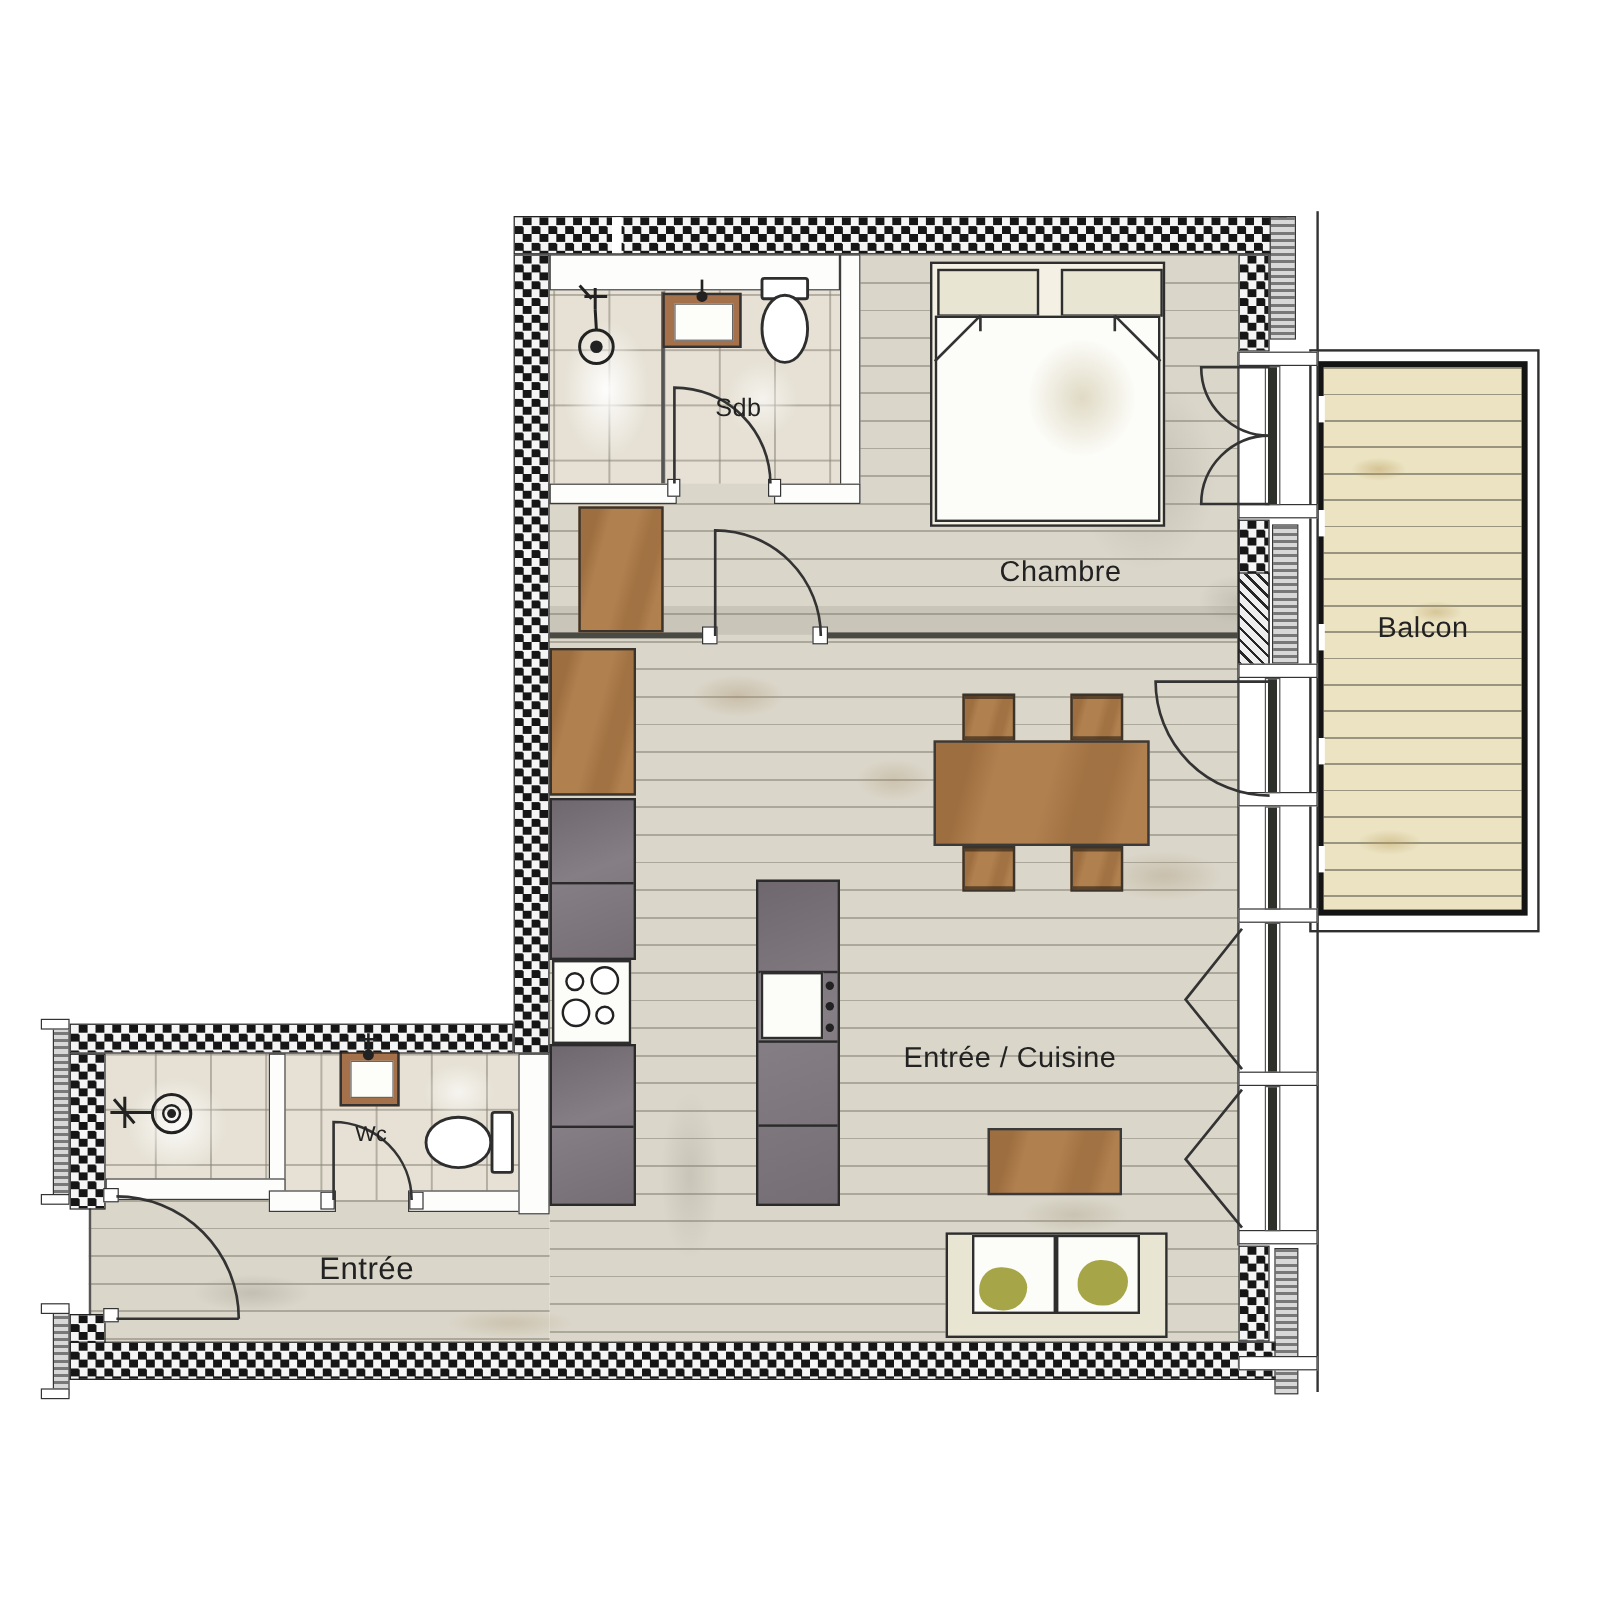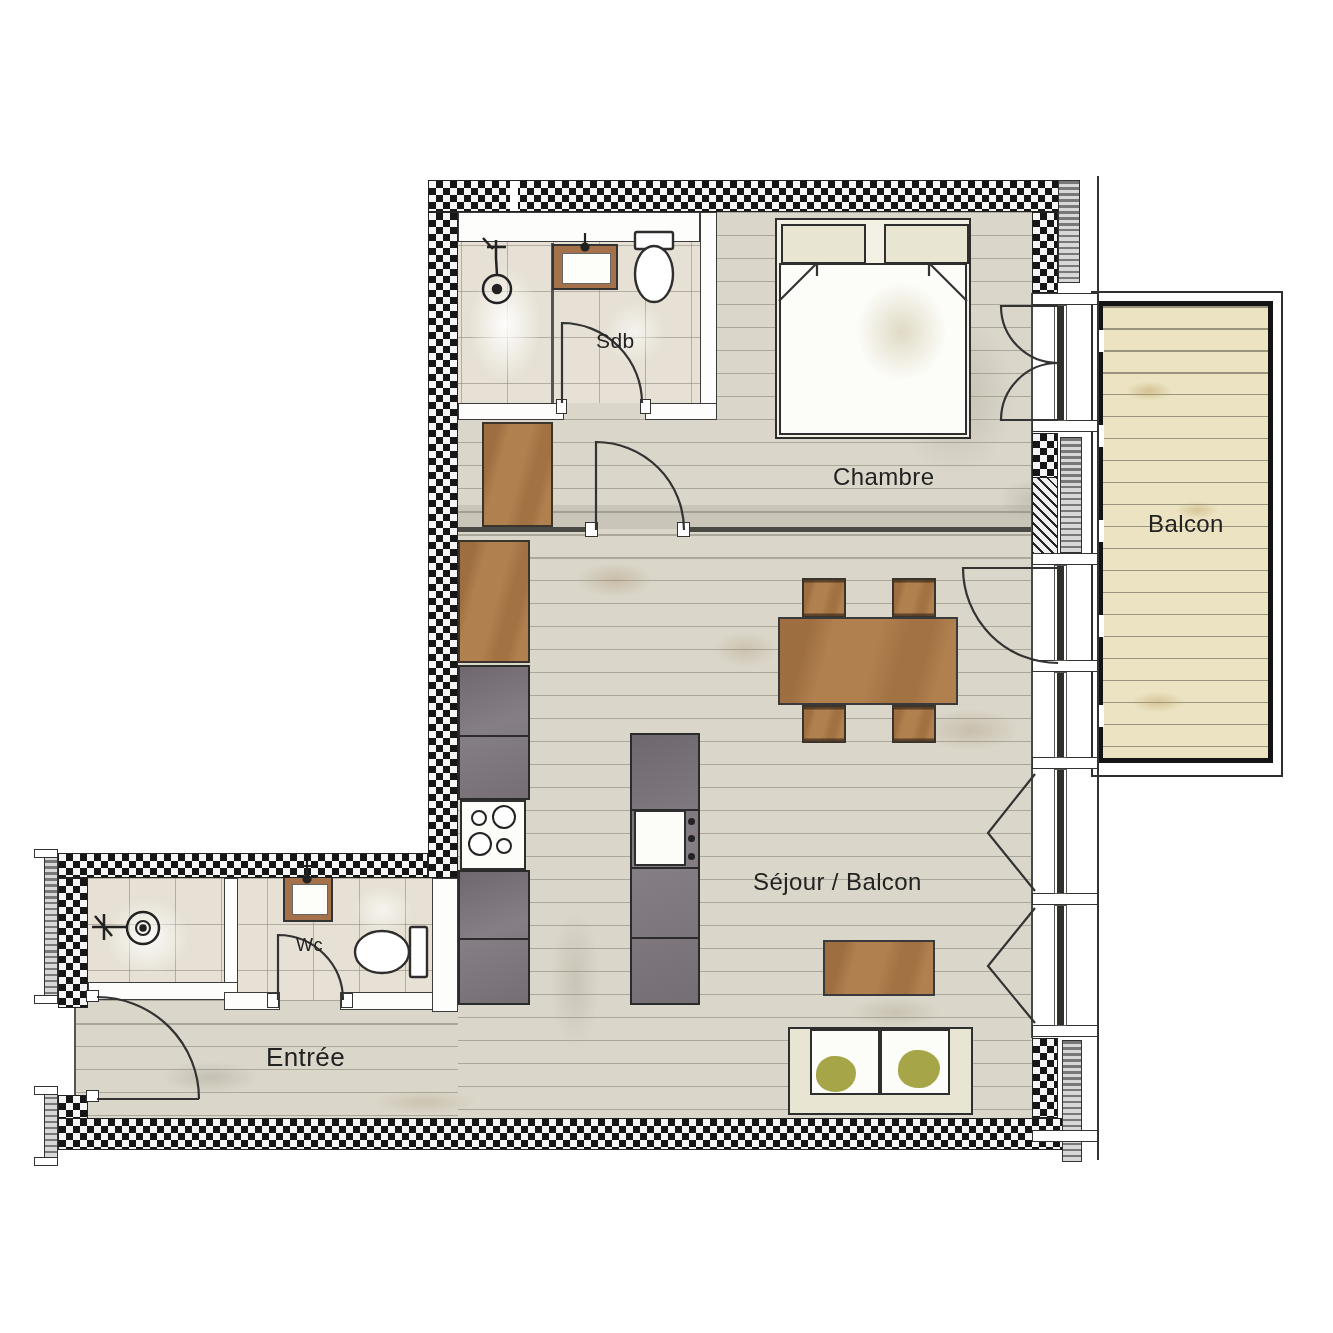--- a/index.html
+++ b/index.html
@@ -251,17 +251,17 @@
       <circle cx="585" cy="247" r="3.5" fill="#222"></circle>
       <path d="M 585 243 L 585 233" fill="none"></path>
       <circle cx="307" cy="879" r="3.5" fill="#222"></circle>
       <path d="M 307 875 L 307 861 M 300 866 L 314 866" fill="none"></path>
     </g>
   </svg>
 
   <div class="lbl" style="left:596px;top:329px;font-size:21px">Sdb</div>
   <div class="lbl" style="left:833px;top:463px;font-size:24px">Chambre</div>
   <div class="lbl" style="left:1148px;top:510px;font-size:24px">Balcon</div>
-  <div class="lbl" style="left:753px;top:868px;font-size:24px">Séjour / Balcon</div>
+  <div class="lbl" style="left:753px;top:868px;font-size:24px">Entrée / Cuisine</div>
   <div class="lbl" style="left:296px;top:935px;font-size:18px">Wc</div>
   <div class="lbl" style="left:266px;top:1042px;font-size:26px">Entrée</div>
 
 </div>
 
 </body></html>

